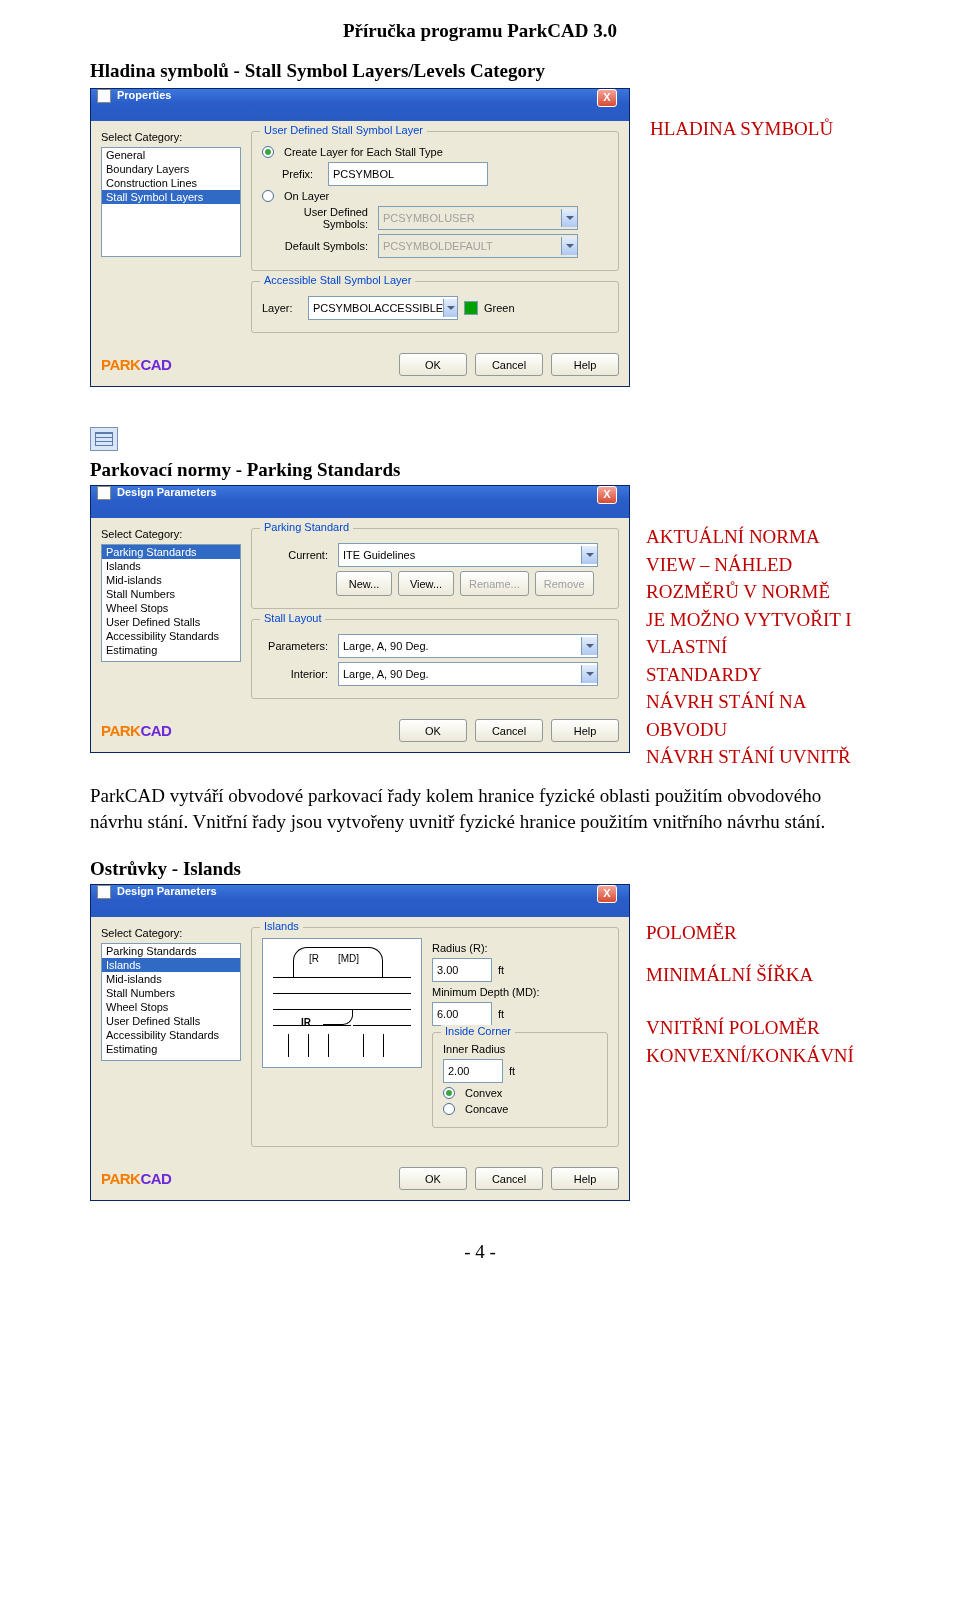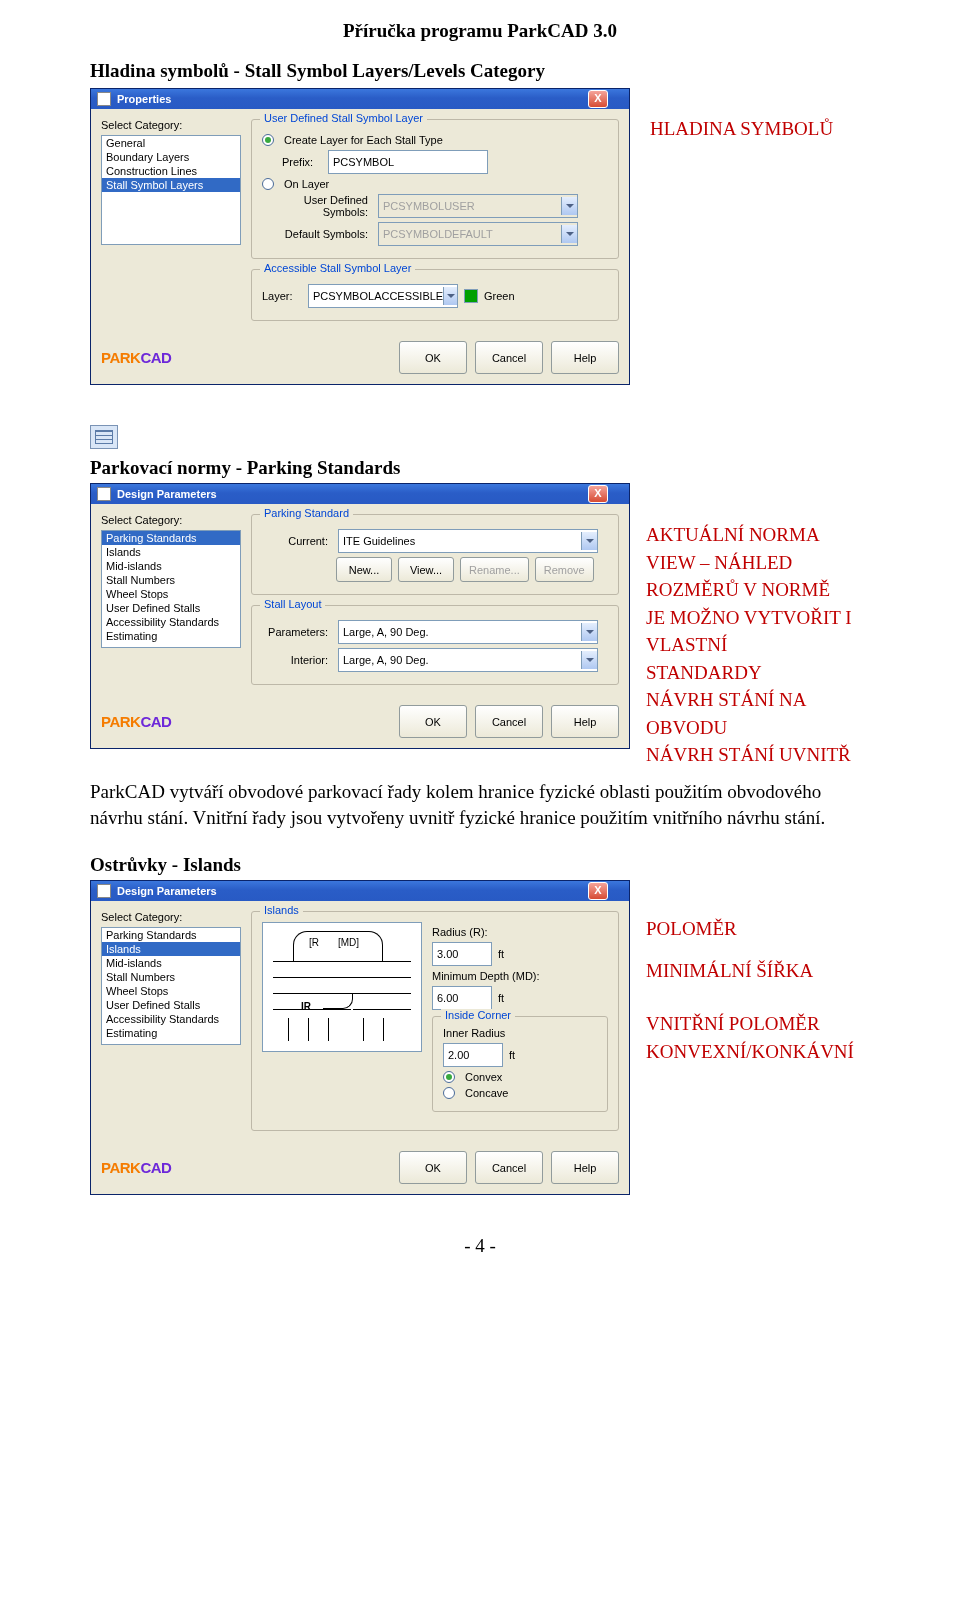--- a/index.html
+++ b/index.html
@@ -44,25 +44,24 @@
   .dialog {
     font-family: Tahoma, sans-serif;
     font-size: 11px;
     width: 540px;
     background: #ECE9D8;
     border: 1px solid #0A246A;
     margin: 4px 0 30px 0;
     position: relative;
   }
   .titlebar {
-    height: 20px;
+    height: 32px;
     background: linear-gradient(to bottom, #3B77DD 0%, #2A5DC7 45%, #285AC4 100%);
     display: flex;
-    align-items: center;
-    padding: 0 21px 0 6px;
+    padding: 0 12px 0 6px;
     color: #fff;
     font-weight: bold;
   }
   .titlebar .tb-icon {
     width: 14px; height: 14px;
     background: #fff;
     border: 1px solid #888;
     margin-right: 6px;
     display: inline-block;
   }
@@ -170,21 +169,21 @@
   }
   .radio.checked::after {
     content: "";
     width: 6px; height: 6px;
     background: #39A93F;
     border-radius: 50%;
   }
 
   .btn {
     font: 11px Tahoma, sans-serif;
-    height: 33px;
+    height: 23px;
     min-width: 68px;
     background: linear-gradient(to bottom, #fff, #ECE9D8);
     border: 1px solid #919B9C;
     border-radius: 3px;
     padding: 0 8px;
     cursor: pointer;
     display: inline-flex;
     align-items: center;
     justify-content: center;
   }

